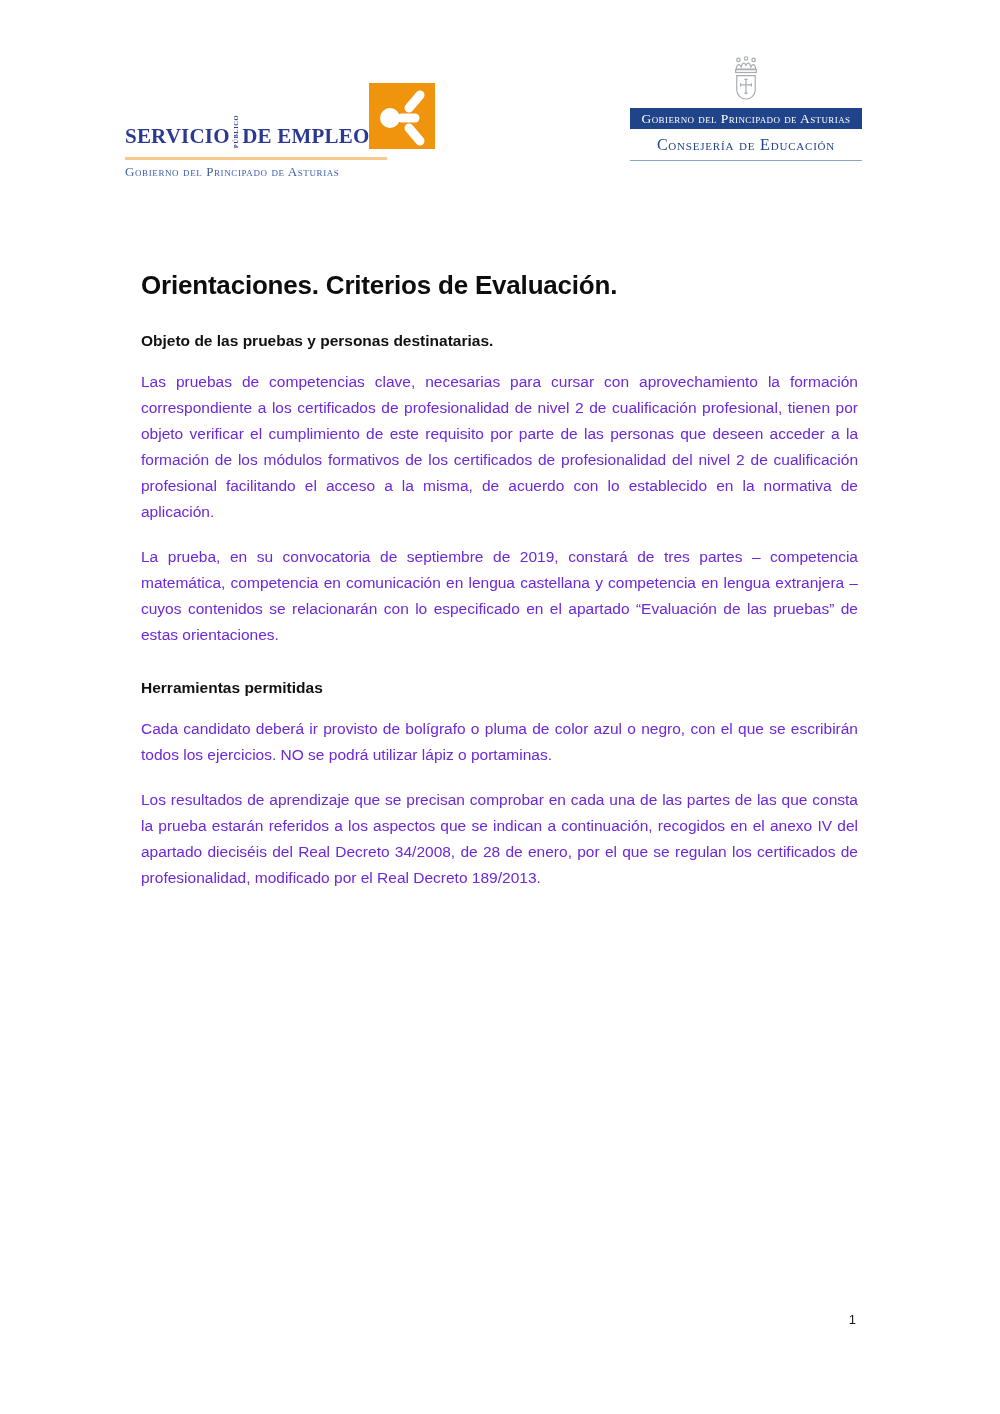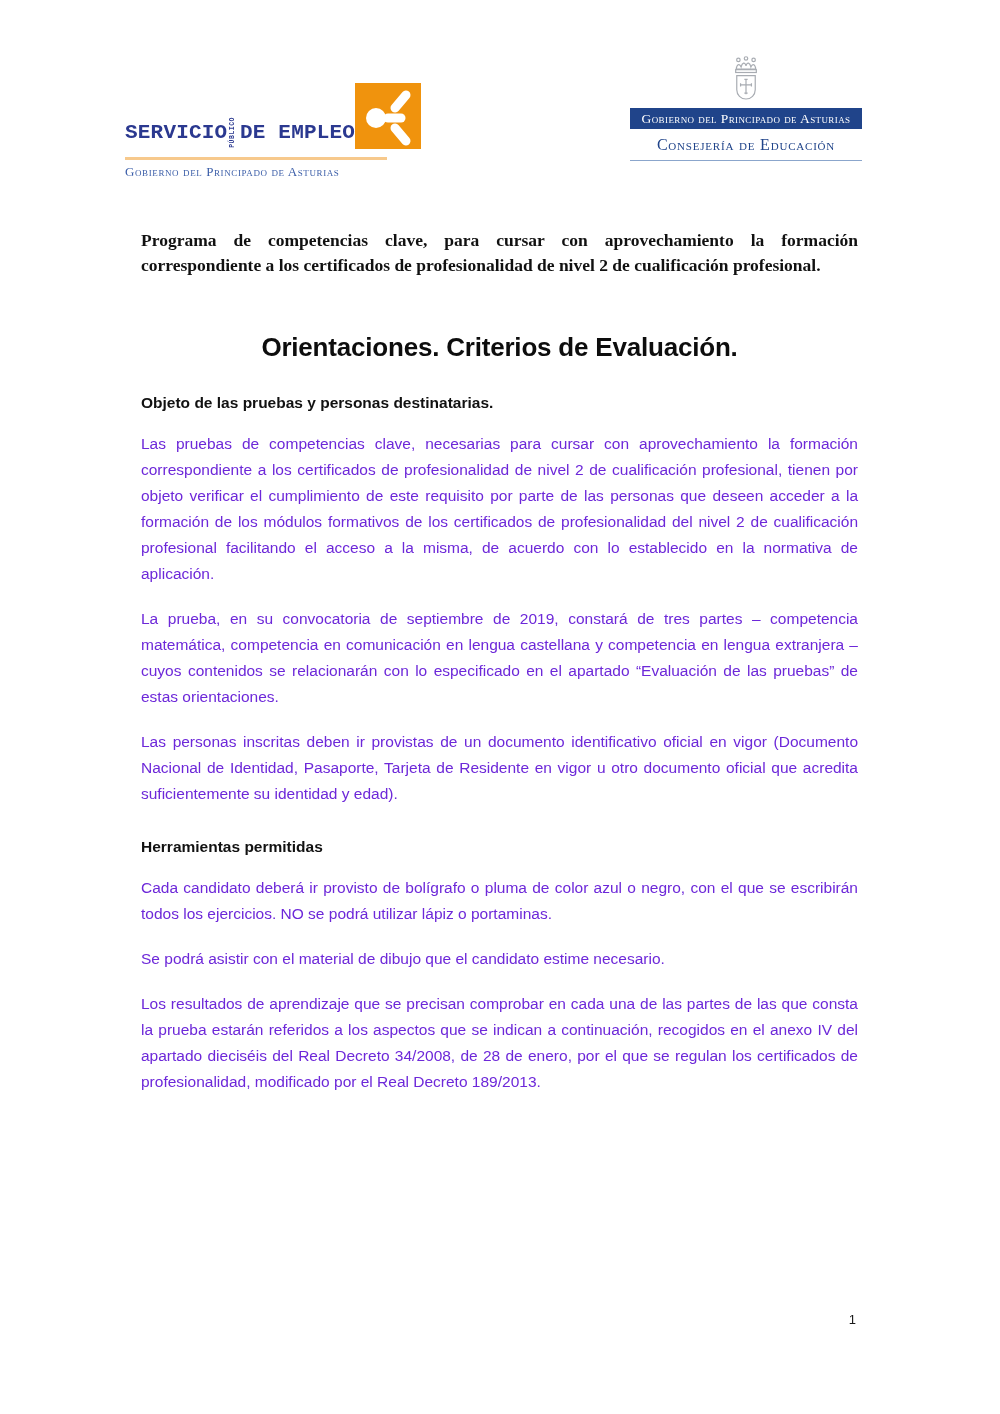--- a/index.html
+++ b/index.html
@@ -9,22 +9,22 @@
     position: relative;
     font-family: "Liberation Sans", sans-serif;
     color: #1a1a1a;
     overflow: hidden;
   }
 
   
   .logo-left { position: absolute; left: 125px; top: 83px; width: 262px; }
   .logo-left-row { display: flex; align-items: center; height: 66px; }
   .sepe-wordmark {
-    display: flex; align-items: center;
-    font-family: Liberation Mono, monospace;
+    display: flex; align-items: flex-end;
+    font-family: Liberation Serif, serif;
     font-weight: bold; color: #2B3990;
     font-size: 21px; letter-spacing: 0.2px;
     white-space: nowrap; flex: 1; margin-top: 32px;
   }
   .sepe-vertical {
     writing-mode: vertical-rl; transform: rotate(180deg);
     font-size: 6.5px; font-weight: bold; color: #2B3990;
     letter-spacing: 0.5px; margin: 0 3px; line-height: 1;
   }
   .sepe-icon-box { width: 66px; height: 66px; flex: 0 0 66px; }
@@ -58,22 +58,21 @@
   .gov-rule { margin-top: 6px; height: 1px; background: #8BA6CC; }
 
   
   .content { position: absolute; left: 141px; top: 228px; width: 717px; }
   .intro {
     font-family: "Liberation Serif", serif;
     font-weight: bold; font-size: 17.5px; line-height: 25px;
     text-align: justify; color: #111;
   }
   .doc-title {
-    margin-top: 54px;
-    text-align: center;
+    margin-top: 42px;
     font-weight: bold; font-size: 26px; color: #0d0d0d;
     letter-spacing: -0.2px;
   }
   .sections { margin-top: 24px; }
   .section-heading {
     margin-top: 31px;
     font-weight: bold; font-size: 15.5px; color: #111;
   }
   .section-par {
     margin-top: 19px;
@@ -123,40 +122,37 @@
       <path d="M20 22 v14 M14.5 27.5 h11"></path>
       <path d="M18.5 22.5 h3 M18.5 35 h3 M15 26 v3 M25 26 v3"></path>
     </g>
   </svg>
   <div class="gov-bar">Gobierno del Principado de Asturias</div>
   <div class="gov-sub">Consejería de Educación</div>
   <div class="gov-rule"></div>
 </div>
 
 <div class="content">
-  <p class="intro">Programa de competencias clave, para cursar con aprovechamiento la formación correspondiente a los certificados de profesionalidad de nivel 2 de cualificación profesional.</p>
   <h1 class="doc-title">Orientaciones. Criterios de Evaluación.</h1>
   <div class="sections" id="sections">
   <section>
     <h2 class="section-heading">Objeto de las pruebas y personas destinatarias.</h2>
   <p class="section-par">Las pruebas de competencias clave, necesarias para cursar con aprovechamiento la formación correspondiente a los certificados de profesionalidad de nivel 2 de cualificación profesional, tienen por objeto verificar el cumplimiento de este requisito por parte de las personas que deseen acceder a la formación de los módulos formativos de los certificados de profesionalidad del nivel 2 de cualificación profesional facilitando el acceso a la misma, de acuerdo con lo establecido en la normativa de aplicación.</p>
       </section>
 
   <section>
   <p class="section-par">La prueba, en su convocatoria de septiembre de 2019, constará de tres partes – competencia matemática, competencia en comunicación en lengua castellana y competencia en lengua extranjera – cuyos contenidos se relacionarán con lo especificado en el apartado “Evaluación de las pruebas” de estas orientaciones.</p>
       </section>
 
   <section>
-  <p class="section-par">Las personas inscritas deben ir provistas de un documento identificativo oficial en vigor (Documento Nacional de Identidad, Pasaporte, Tarjeta de Residente en vigor u otro documento oficial que acredita suficientemente su identidad y edad).</p>
       </section>
 
   <section>
     <h2 class="section-heading">Herramientas permitidas</h2>
   <p class="section-par">Cada candidato deberá ir provisto de bolígrafo o pluma de color azul o negro, con el que se escribirán todos los ejercicios. NO se podrá utilizar lápiz o portaminas.</p>
-        <p class="section-par">Se podrá asistir con el material de dibujo que el candidato estime necesario.</p>
       </section>
 
   <section>
   <p class="section-par">Los resultados de aprendizaje que se precisan comprobar en cada una de las partes de las que consta la prueba estarán referidos a los aspectos que se indican a continuación, recogidos en el anexo IV del apartado dieciséis del Real Decreto 34/2008, de 28 de enero, por el que se regulan los certificados de profesionalidad, modificado por el Real Decreto 189/2013.</p>
       </section>
 </div>
 </div>
 
 <div class="page-number">1</div>
 

